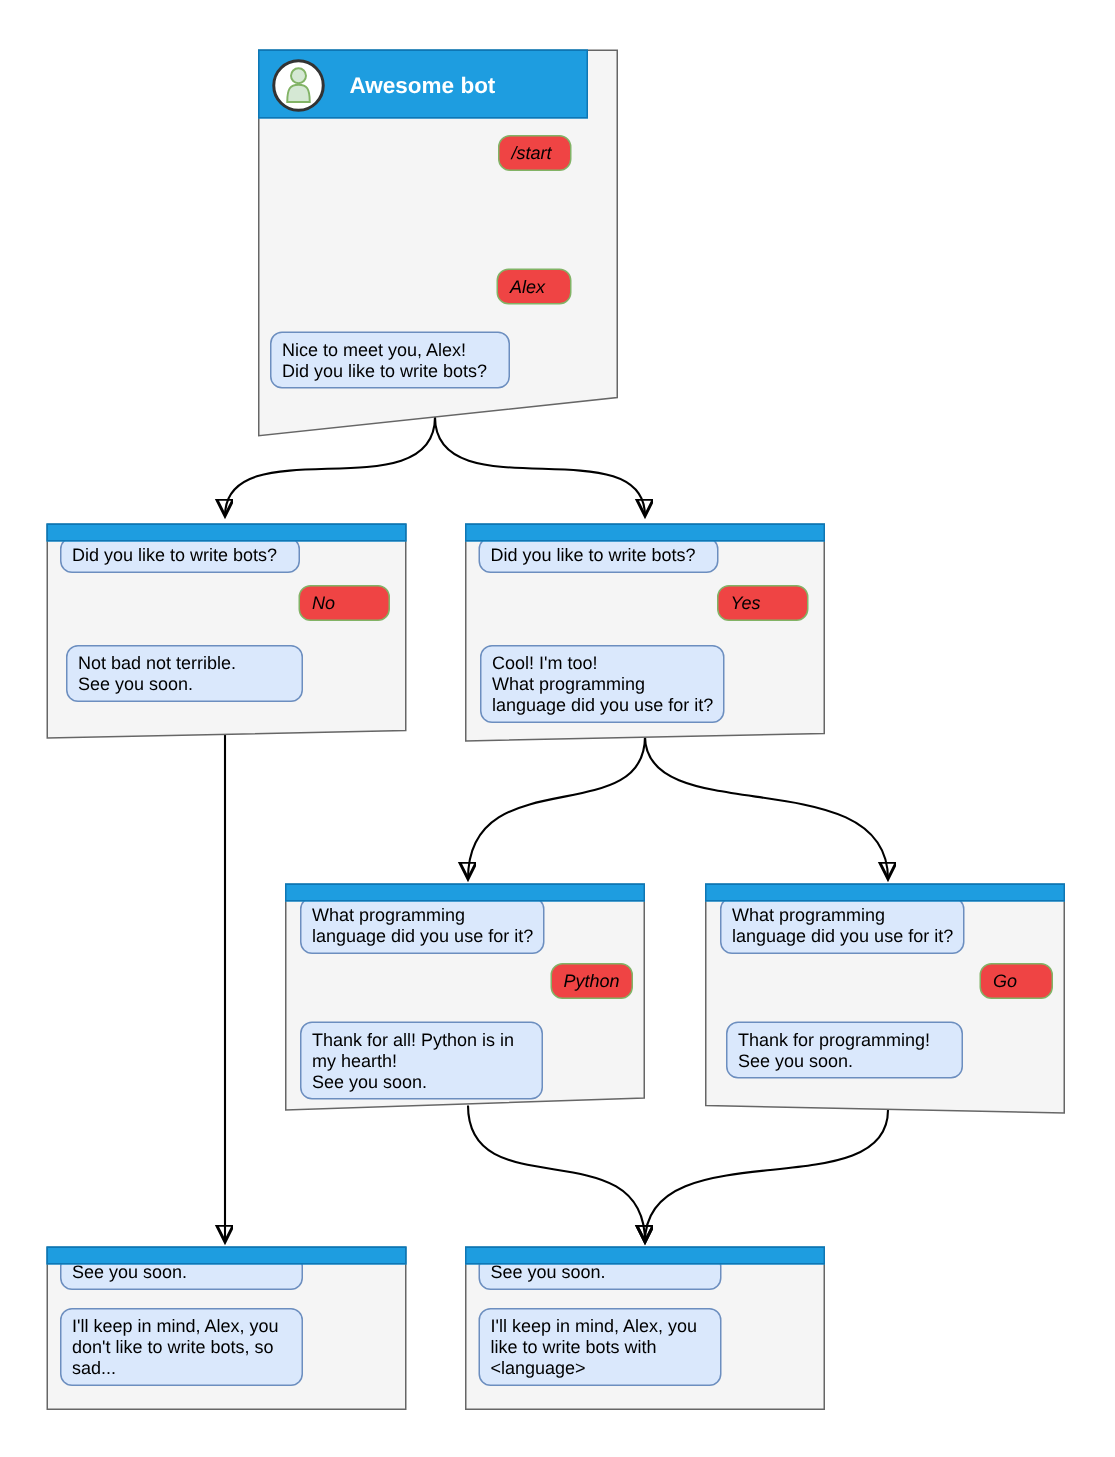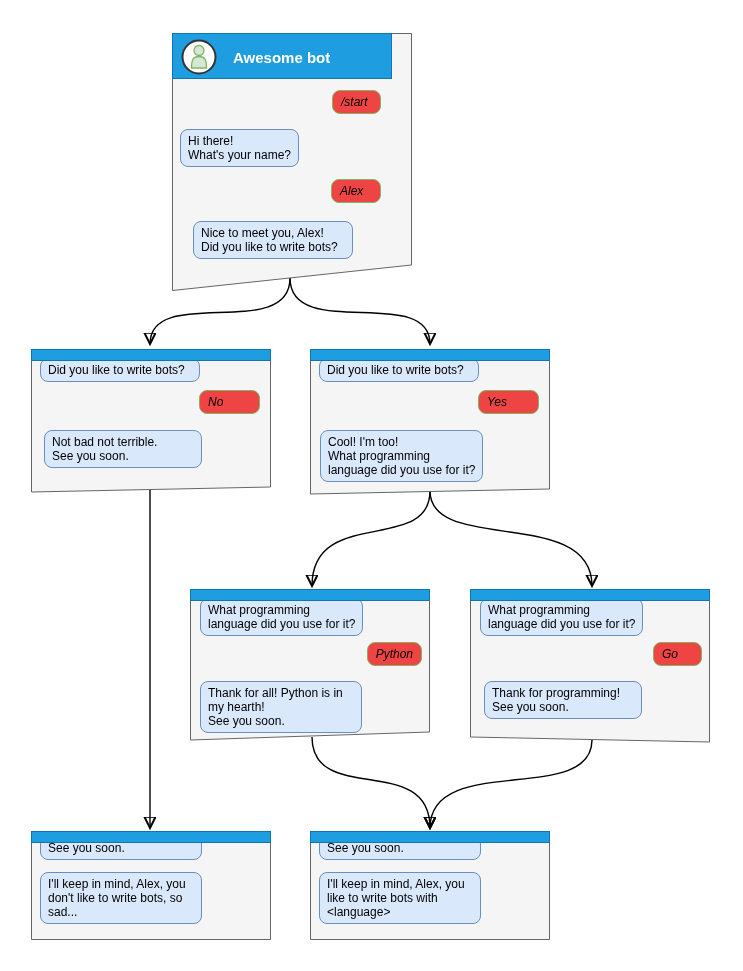--- a/index.html
+++ b/index.html
@@ -60,24 +60,22 @@
   </svg>
   <div class="titlebar main-titlebar">
     <svg class="avatar" width="36" height="36" viewBox="0 0 36 36">
       <circle cx="18" cy="18" r="16.5" fill="#ffffff" stroke="#333333" stroke-width="2"></circle>
       <circle cx="18" cy="11.5" r="5" fill="#D5E8D4" stroke="#82B366" stroke-width="1.3"></circle>
       <path d="M10.5 29 C10.5 20 12.5 17.5 18 17.5 C23.5 17.5 25.5 20 25.5 29 Z" fill="#D5E8D4" stroke="#82B366" stroke-width="1.3"></path>
     </svg>
     <span class="title">Awesome bot</span>
   </div>
   <div class="bubble user" style="right:11px;top:57px;min-width:49px;">/start</div>
-  <div class="bubble bot" style="left:8px;top:96px;min-width:118px;">Hi there!
-What's your name?</div>
   <div class="bubble user" style="right:11px;top:146px;min-width:50px;">Alex</div>
-  <div class="bubble bot" style="left:21px;top:188px;min-width:160px;">Nice to meet you, Alex!
+  <div class="bubble bot" style="left:8px;top:188px;min-width:160px;">Nice to meet you, Alex!
 Did you like to write bots?</div>
 </div>
 
 <div class="window" style="left:31px;top:349px;width:240px;height:144px;">
   <svg class="frame" width="240" height="144">
     <polygon points="0.5,0.5 239.5,0.5 239.5,138 0.5,143"></polygon>
   </svg>
   <div class="titlebar mini-titlebar"></div>
   <div class="bubble bot" style="left:9px;top:9px;min-width:160px;">Did you like to write bots?</div>
   <div class="bubble user" style="right:11px;top:41px;min-width:61px;margin-left:40px;">No</div>

